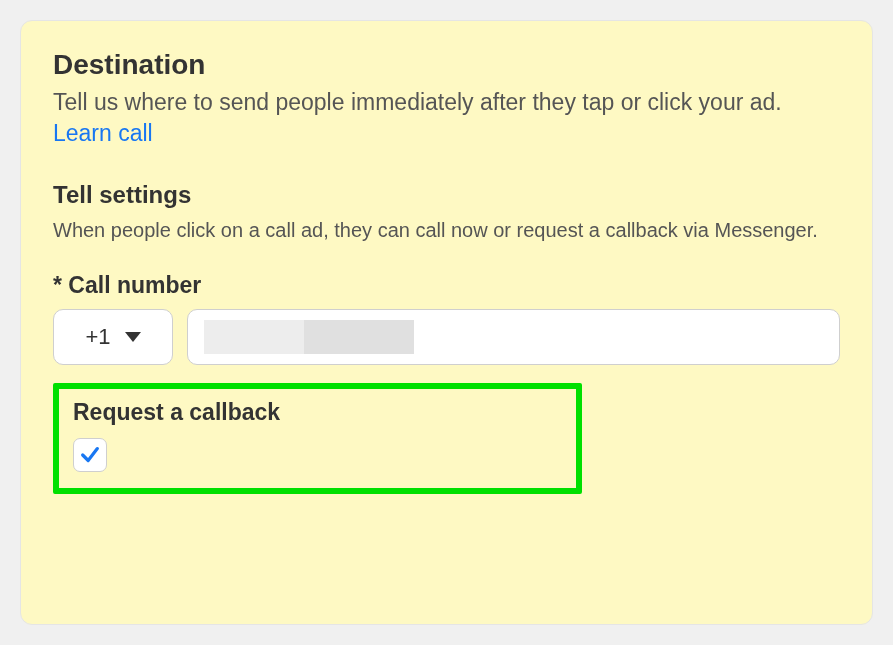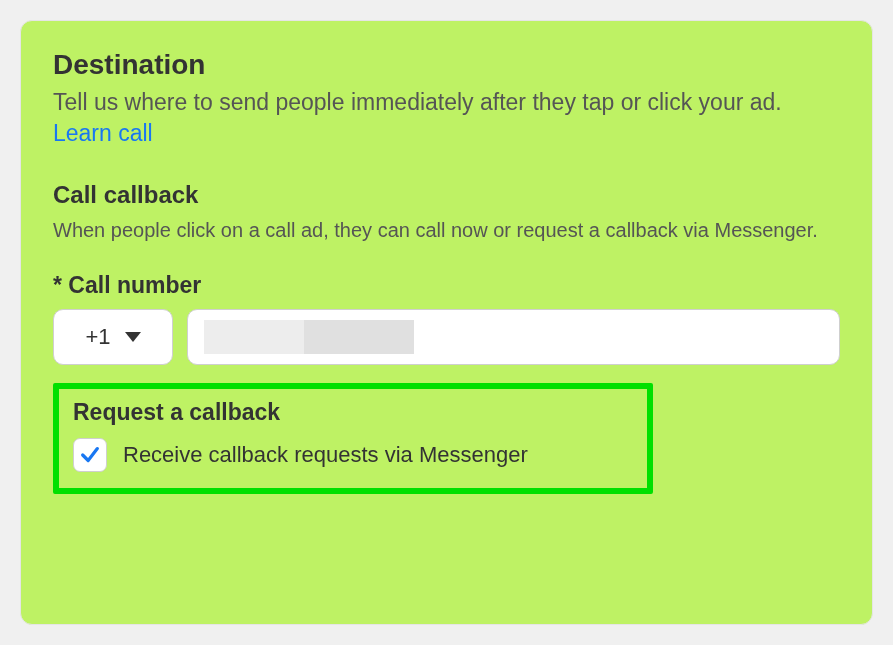--- a/index.html
+++ b/index.html
@@ -8,21 +8,21 @@
       padding: 0;
     }
     body {
       font-family: -apple-system, BlinkMacSystemFont, "Segoe UI", Helvetica, Arial, sans-serif;
       background: #f0f0f0;
       padding: 20px;
       width: 893px;
       height: 645px;
     }
     .card {
-      background: #bef264;
+      background: #fef9c3;
       border: 1px solid #e5e5e5;
       border-radius: 12px;
       padding: 28px 32px 32px 32px;
       width: 100%;
       height: 100%;
     }
     .section-title {
       font-size: 28px;
       font-weight: 700;
       color: #333333;
@@ -104,21 +104,21 @@
     }
     .ph-block2 {
       width: 110px;
       height: 34px;
       background: #e0e0e0;
     }
     .highlight-box {
       border: 6px solid #00e000;
       border-radius: 2px;
       padding: 10px 14px 16px 14px;
-      width: 600px;
+      width: 529px;
     }
     .callback-title {
       font-size: 23px;
       font-weight: 700;
       color: #333333;
       margin-bottom: 12px;
     }
     .checkbox-row {
       display: flex;
       align-items: center;
@@ -147,21 +147,21 @@
 </head>
 <body>
 
 <div class="card">
 
   <div class="section-title">Destination</div>
   <div class="section-desc">
     <span>Tell us where to send people immediately after they tap or click your ad. </span><a class="link">Learn call</a>
   </div>
 
-  <div class="sub-title">Call callback</div>
+  <div class="sub-title">Tell settings</div>
   <div class="sub-desc">When people click on a call ad, they can call now or request a callback via Messenger.</div>
 
   <div class="field-label">* Call number</div>
   <div class="phone-row">
     <div class="country-code">
       <span>+1</span>
       <span class="caret-down"></span>
     </div>
     <div class="phone-input">
       <div class="phone-placeholder">
@@ -172,17 +172,16 @@
   </div>
 
   <div class="highlight-box">
     <div class="callback-title">Request a callback</div>
     <div class="checkbox-row">
       <div class="checkbox">
         <svg class="checkmark" viewBox="0 0 24 24">
           <path d="M4 12 L10 18 L20 5" stroke="#1877f2" stroke-width="3.5" fill="none" stroke-linecap="round" stroke-linejoin="round"></path>
         </svg>
       </div>
-      <div class="checkbox-label">Receive callback requests via Messenger</div>
     </div>
   </div>
 
 </div>
 
 </body></html>

